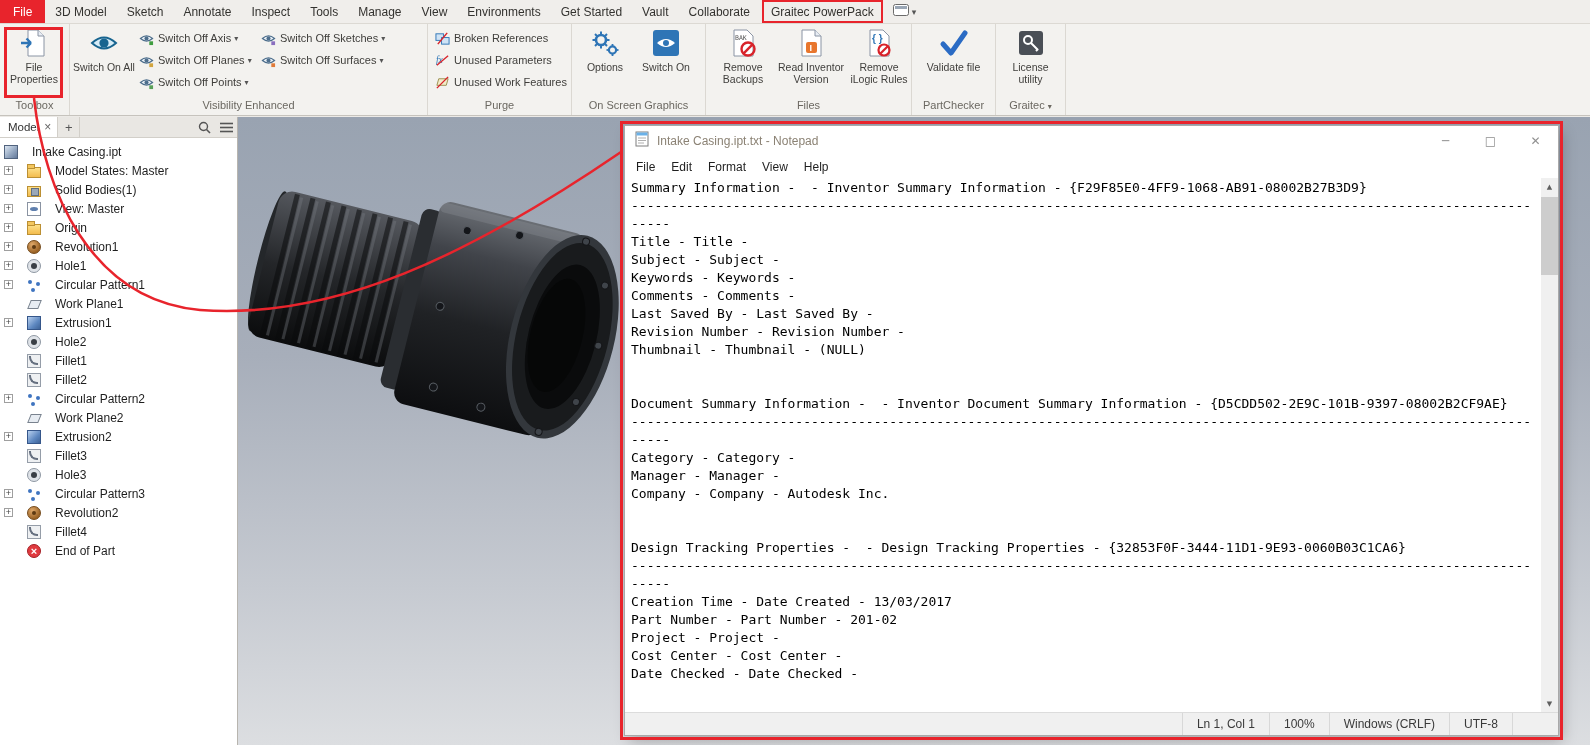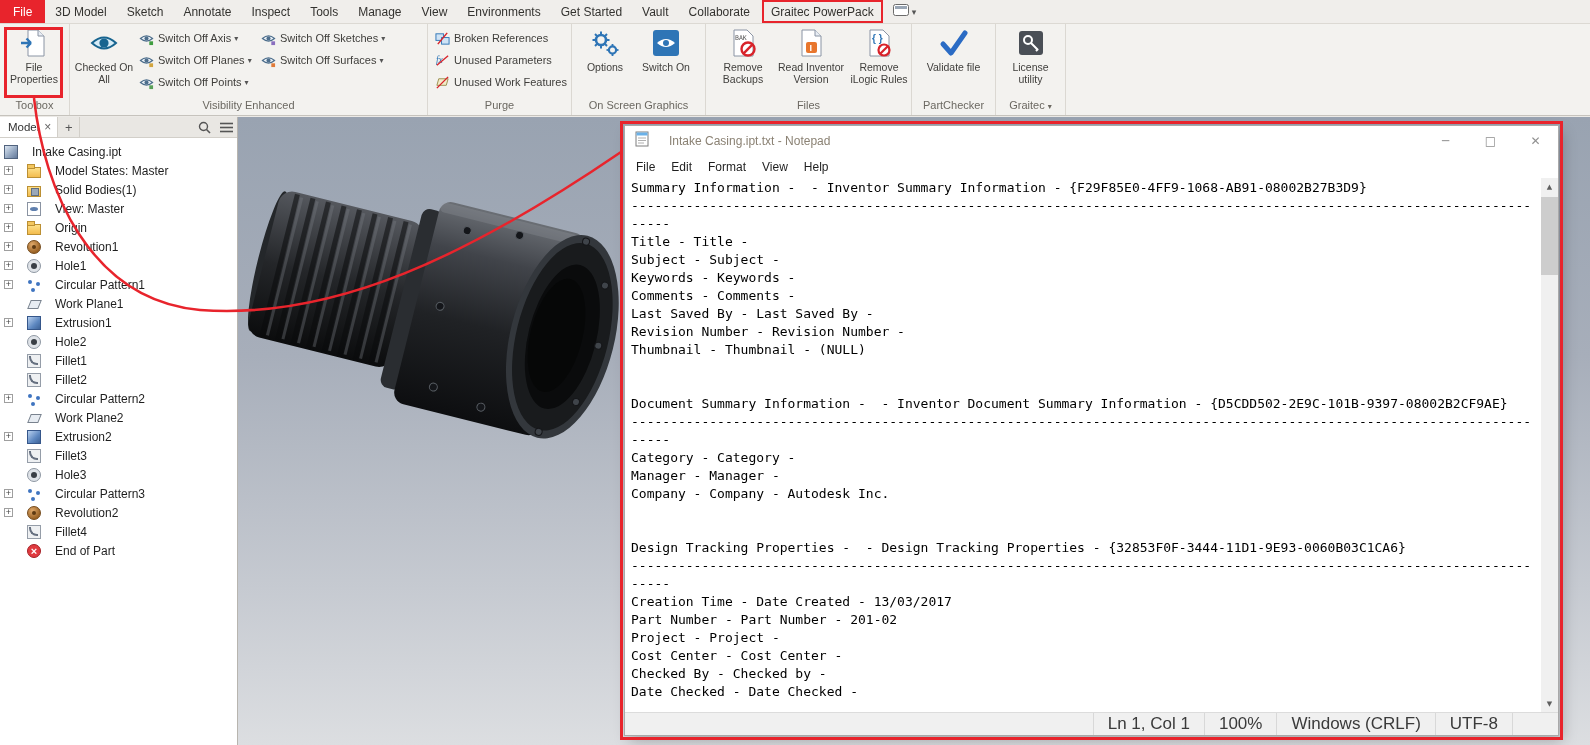--- a/index.html
+++ b/index.html
@@ -68,33 +68,33 @@
 
   
   .viewport { position:absolute; left:238px; top:117px; right:0; bottom:0; z-index:1;
               background:linear-gradient(180deg,#99a3b1 0%,#a7aeba 38%,#c6cad1 75%,#dcdee1 100%); }
   .model-svg { position:absolute; left:10px; top:30px; }
 
   
   .notepad { position:absolute; left:625px; top:126px; width:933px; height:609px; background:#fff; z-index:30;
              display:flex; flex-direction:column; box-shadow:0 0 0 1px #a9a9a9, 4px 6px 14px rgba(0,0,0,.25); }
   .np-title { height:30px; display:flex; align-items:center; padding-left:9px; flex:none; }
-  .np-title-text { font-size:12px; color:#8b8274; margin-left:19px; flex:1; white-space:nowrap; overflow:hidden; }
+  .np-title-text { font-size:12px; color:#8b8274; margin-left:7px; flex:1; white-space:nowrap; overflow:hidden; }
   .np-controls { display:flex; height:100%; }
   .np-ctl { width:45px; display:flex; align-items:center; justify-content:center; color:#8f8f8f; font-size:12px; font-family:"DejaVu Sans",sans-serif; }
   .np-menu { height:22px; display:flex; align-items:center; padding-left:3px; flex:none; }
   .np-menu-item { font-size:12px; color:#1f1f1f; padding:0 8px; }
   .np-body { flex:1; display:flex; min-height:0; }
   .np-text { flex:1; overflow:hidden; padding:1px 2px 0 6px; font-family:"DejaVu Sans Mono","Liberation Mono",monospace; font-size:13px; color:#000; }
   .np-line { height:18px; line-height:18px; white-space:pre; overflow:hidden; }
   .np-scroll { width:17px; background:#f0f0f0; display:flex; flex-direction:column; flex:none; }
   .np-scroll-btn { height:17px; display:flex; align-items:center; justify-content:center; color:#5f5f5f; font-size:7px; flex:none; font-family:"DejaVu Sans",sans-serif; }
   .np-scroll-track { flex:1; position:relative; }
   .np-scroll-thumb { position:absolute; left:0; top:2px; width:100%; height:78px; background:#cdcdcd; }
-  .np-status { height:23px; background:#f0f0f0; border-top:1px solid #dcdcdc; display:flex; align-items:stretch; font-size:17px; color:#3a3a3a; flex:none; }
+  .np-status { height:23px; background:#f0f0f0; border-top:1px solid #dcdcdc; display:flex; align-items:stretch; font-size:12px; color:#3a3a3a; flex:none; }
   .np-status-spacer { flex:1; }
   .np-status-cell { border-left:1px solid #d8d8d8; display:flex; align-items:center; padding:0 14px; white-space:nowrap; }
   .np-status-end { border-left:1px solid #d8d8d8; width:46px; }
 
   
   .anno-svg { position:absolute; left:0; top:0; z-index:70; pointer-events:none; }
   .anno-box { position:absolute; border:3px solid #e8242c; z-index:70; pointer-events:none; }
 </style>
 </head>
 <body>
@@ -186,21 +186,21 @@
 
     <div class="rgroup" style="width:358px">
       <div class="rgroup-content">
         <div class="bigbtn">
           <span class="bicon">
             <svg width="30" height="30" viewBox="0 0 30 30">
                 <path d="M3 15q12-11 24 0q-12 11-24 0z" fill="#d6ecf7" stroke="#17648f" stroke-width="2"></path>
                 <circle cx="15" cy="15" r="4.6" fill="#17648f"></circle>
               </svg>
           </span>
-          <span class="blabel">Checked On All</span>
+          <span class="blabel">Switch On All</span>
         </div>
         <div class="smallcol" style="width:122px">
           <div class="smallbtn">
             <span class="sicon"><svg width="15" height="15" viewBox="0 0 16 16">
                   <path d="M1.5 8Q8 2.5 14.5 8Q8 13.5 1.5 8z" fill="#e9f0f6" stroke="#4d6e8c" stroke-width="1.2"></path>
                   <circle cx="8" cy="8" r="2.2" fill="#4d6e8c"></circle>
                   <rect x="11" y="11" width="4" height="4" fill="#3f9d3f"></rect>
                 </svg></span>
             <span class="slabel">Switch Off Axis</span>
             <span class="dd">▾</span>
@@ -698,21 +698,20 @@
           <div class="np-line">-----</div>
 
           <div class="np-line">Creation Time - Date Created - 13/03/2017</div>
 
           <div class="np-line">Part Number - Part Number - 201-02</div>
 
           <div class="np-line">Project - Project -</div>
 
           <div class="np-line">Cost Center - Cost Center -</div>
 
-          <div class="np-line">Checked By - Checked by -</div>
 
           <div class="np-line">Date Checked - Date Checked -</div>
 
       </div>
       <div class="np-scroll">
         <div class="np-scroll-btn">▲</div>
         <div class="np-scroll-track">
           <div class="np-scroll-thumb"></div>
         </div>
         <div class="np-scroll-btn">▼</div>

